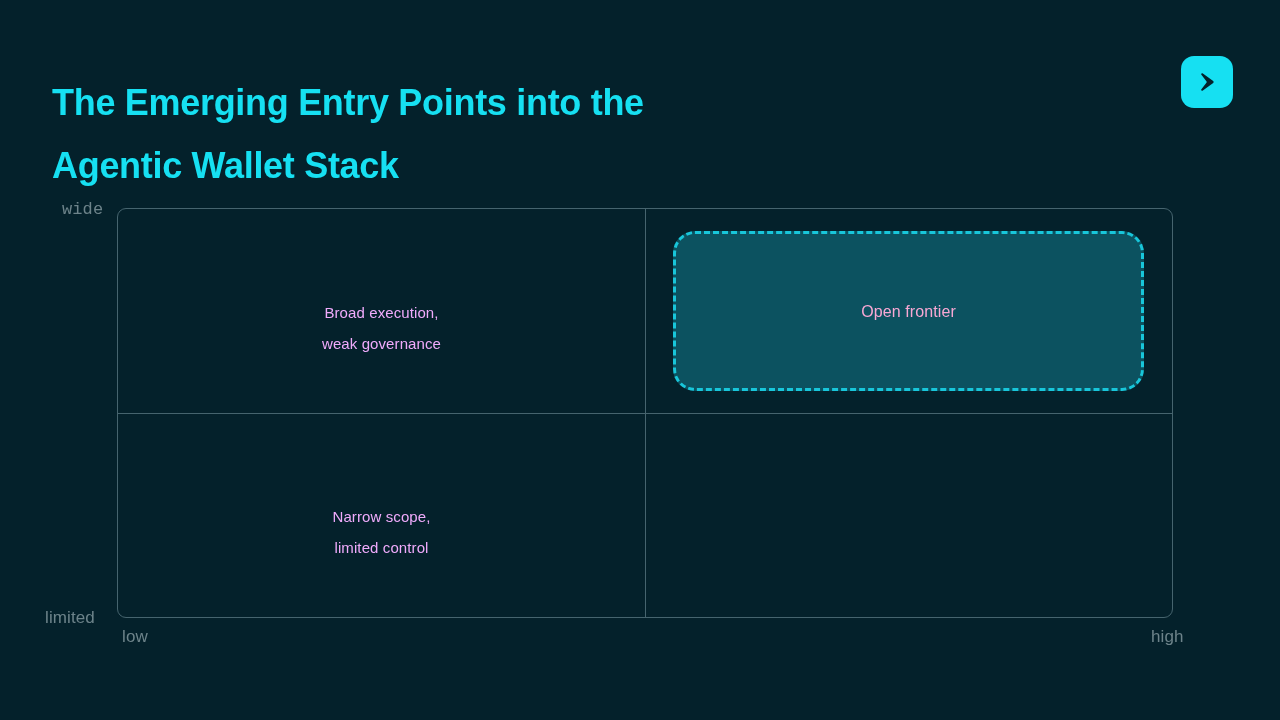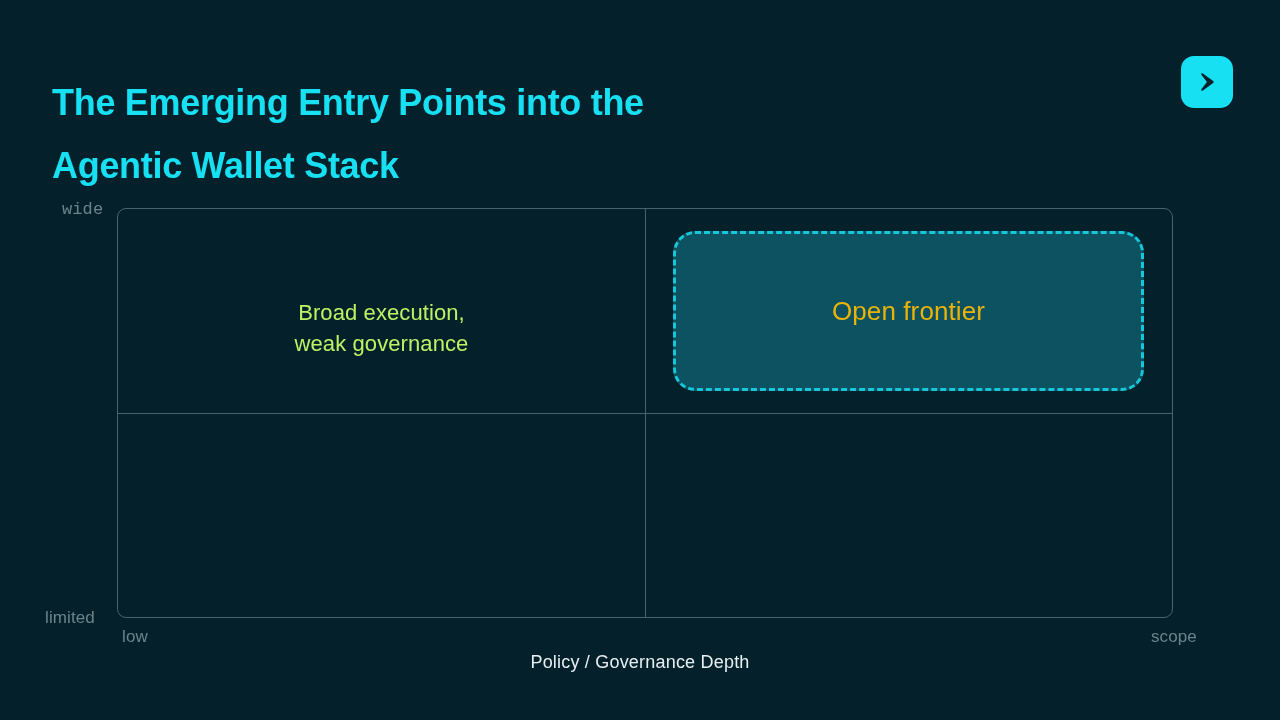--- a/index.html
+++ b/index.html
@@ -89,23 +89,23 @@
     align-items: center;
     justify-content: center;
     text-align: center;
   }
   .q-tl { left: 0;   top: 0; }
   .q-tr { left: 50%; top: 0; }
   .q-bl { left: 0;   top: 50%; }
   .q-br { left: 50%; top: 50%; }
 
   .q-label {
-    font-size: 22px;
+    font-size: 15px;
     line-height: 31px;
-    color: #bef264;
+    color: #f0abfc;
     white-space: pre-line;
     letter-spacing: 0.1px;
     margin-top: 34px;
   }
 
   
   .q-tr .highlight-box {
     position: absolute;
     left: 28px;
     right: 28px;
@@ -113,23 +113,23 @@
     bottom: 22px;
     border: 3px dashed #18c6da;
     border-radius: 22px;
     background: #0c5260;
     display: flex;
     align-items: center;
     justify-content: center;
     box-sizing: border-box;
   }
   .q-tr .q-label-highlight {
-    font-size: 26px;
+    font-size: 16px;
     line-height: 31px;
-    color: #eab308;
+    color: #f9a8d4;
     letter-spacing: 0.1px;
   }
 
   
   .axis-tick {
     position: absolute;
     font-size: 17px;
     color: #6d838a;
     letter-spacing: 0.1px;
     white-space: nowrap;
@@ -177,27 +177,30 @@
       <div class="q-label">Broad execution,
 weak governance</div>
     </div>
 
     <div class="quadrant q-tr">
       <div class="highlight-box">
         <div class="q-label-highlight">Open frontier</div>
       </div>
     </div>
 
+    <div class="quadrant q-bl">
+      <div class="q-label">Narrow scope,
+limited control</div>
+    </div>
 
 
   </div>
 
   <div class="axis-tick tick-wide">wide</div>
 
   <div class="axis-tick tick-narrow">limited</div>
 
   <div class="axis-tick tick-low">low</div>
 
-  <div class="axis-tick tick-high">scope</div>
-
-  <div class="axis-title-x">Policy / Governance Depth</div>
+  <div class="axis-tick tick-high">high</div>
+
 
 </div>
 
 </body></html>

